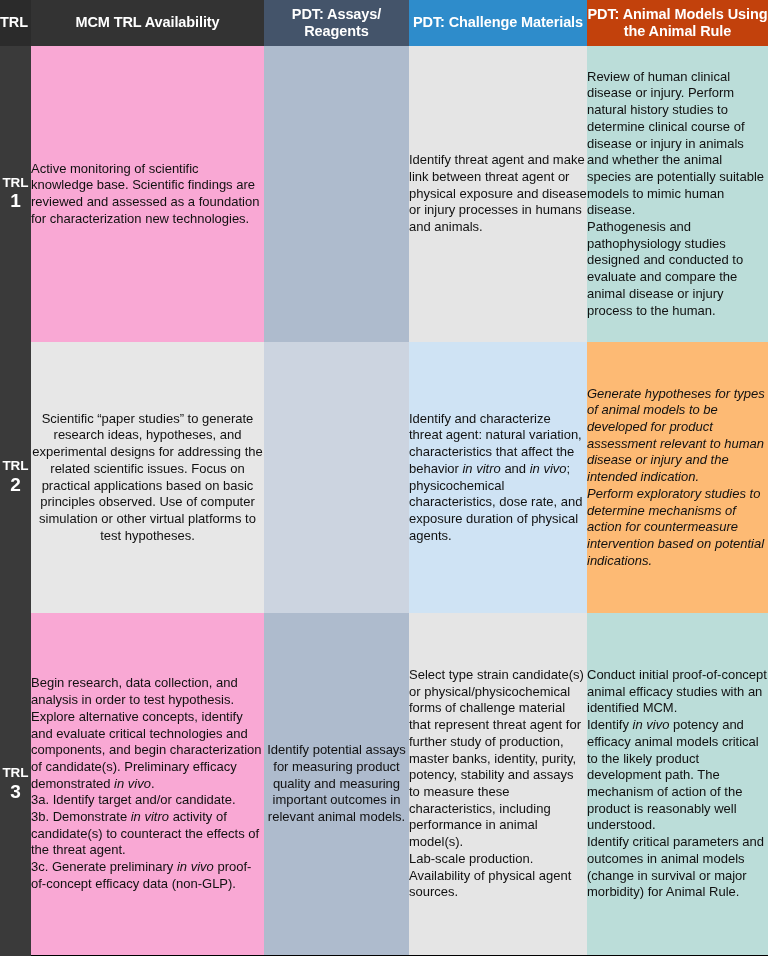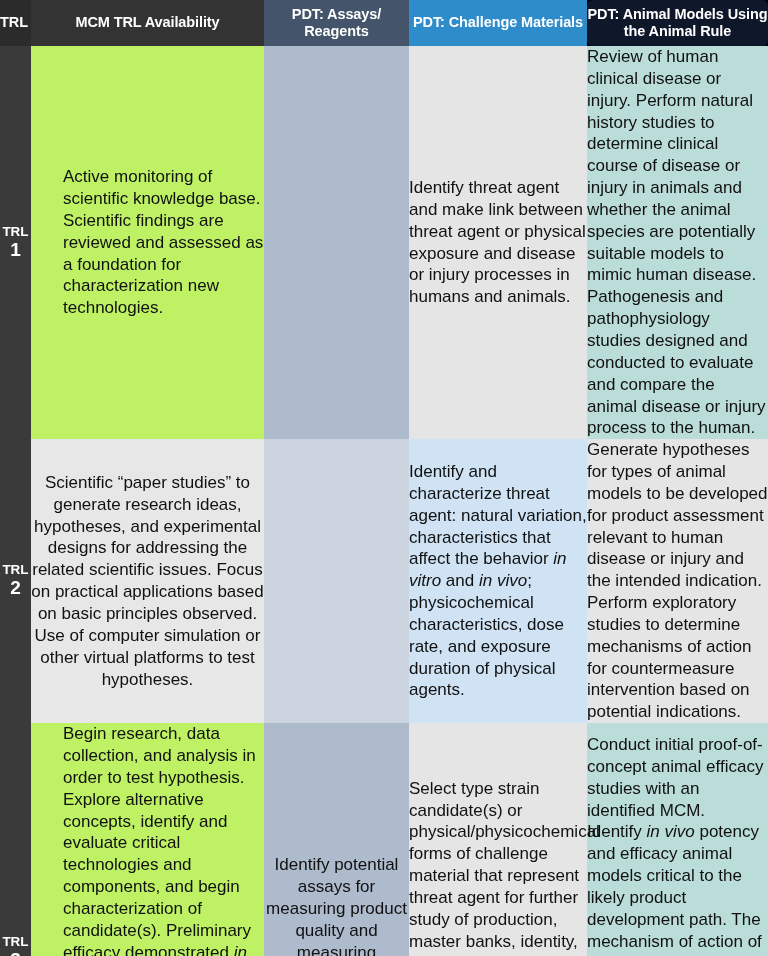--- a/index.html
+++ b/index.html
@@ -29,59 +29,59 @@
     line-height:1.18;
     text-align:center;
     letter-spacing:-0.1px;
     padding:2px 4px;
     box-sizing:border-box;
   }
   th.h-trl{background:#2b2b2b;text-align:left;padding-left:6px;font-size:14.5px;}
   th.h-mcm{background:#333333;}
   th.h-assay{background:#44546a;margin-left:12px;}
   th.h-chal{background:#2e8ccb;text-align:center;}
-  th.h-animal{background:#0f172a;border-radius:6px;}
+  th.h-animal{background:#c2410c;}
 
   
   col.c-trl{width:31px;}
   col.c-mcm{width:233px;}
   col.c-assay{width:145px;}
   col.c-chal{width:178px;}
   col.c-animal{width:181px;}
 
   
   td.cell{
-    font-size:17px;
+    font-size:13px;
     line-height:1.285;
     color:#111111;
     padding:3px 5px 3px 6px;
     box-sizing:border-box;
     vertical-align:middle;
   }
   td.trl-label{
     background:#3a3a3a;
     color:#ffffff;
     text-align:center;
     font-weight:bold;
     vertical-align:middle;
     padding:0;
     border-bottom:2px solid #000;
   }
   td.trl-label .t-word{display:block;font-size:13.5px;line-height:1.05;}
   td.trl-label .t-num{display:block;font-size:19px;line-height:1.15;}
 
   
-  .r-odd .c-mcm-cell   {background:#bef264;padding-left:32px;}
+  .r-odd .c-mcm-cell   {background:#f9a8d4;}
   .r-even .c-mcm-cell  {background:#e7e7e7;text-align:center;}
   .r-odd .c-assay-cell {background:#aebbcd;text-align:center;}
   .r-even .c-assay-cell{background:#ccd4e0;}
   .r-odd .c-chal-cell  {background:#e5e5e5;}
   .r-even .c-chal-cell {background:#cfe3f4;}
   .r-odd .c-animal-cell{background:#bbddd9;}
-  .r-even .c-animal-cell{background:#e5e5e5;}
+  .r-even .c-animal-cell{background:#fdba74;font-style:italic;}
 
   
   td.cell{border-left:2px solid #ffffff;border-bottom:2px solid #000000;}
   tr.r-last td.cell{border-bottom:2px solid #000000;}
 
   .vmid-top{vertical-align:top;}
   i{}
   b{font-weight:normal;}
   p{margin:0;}
 </style>

